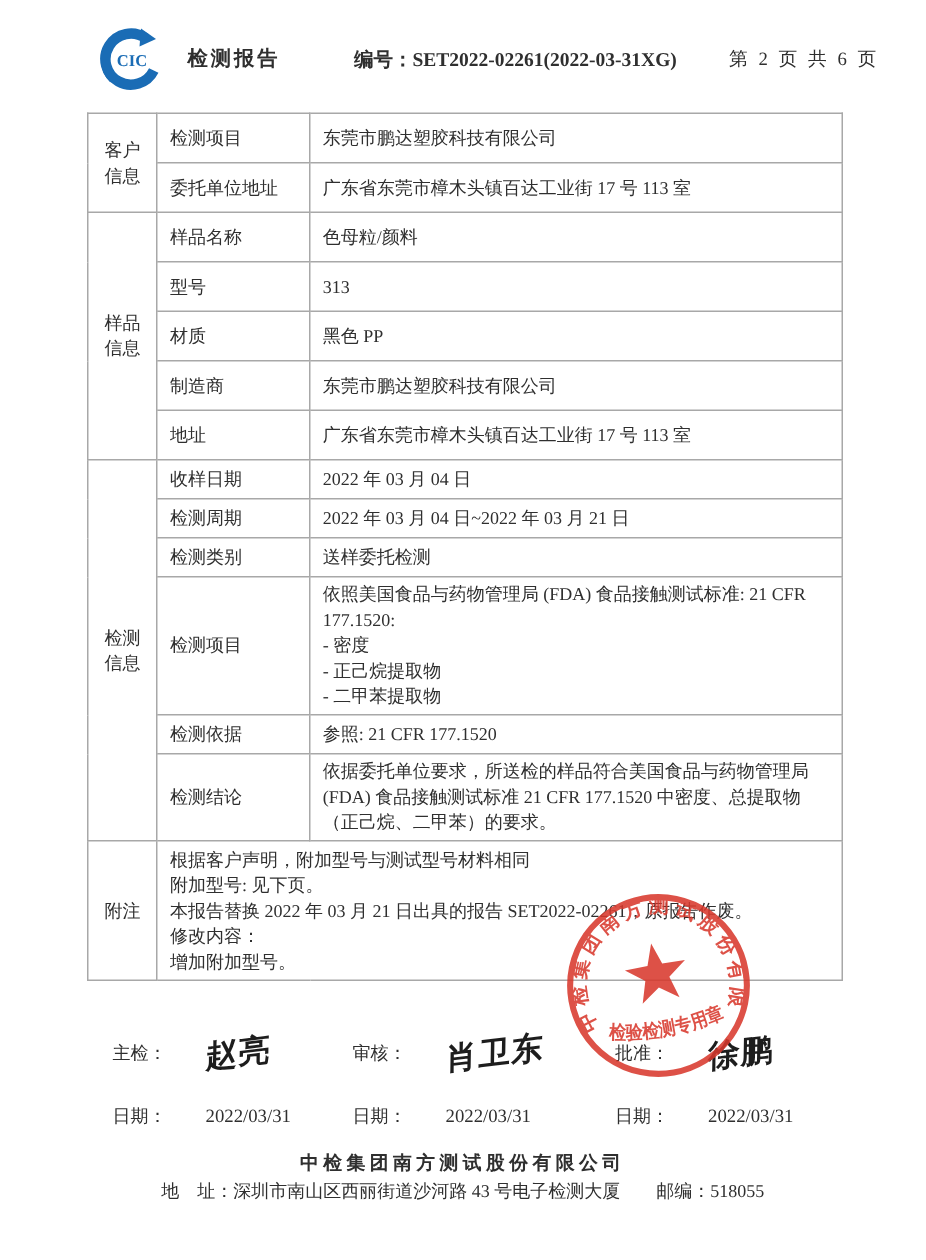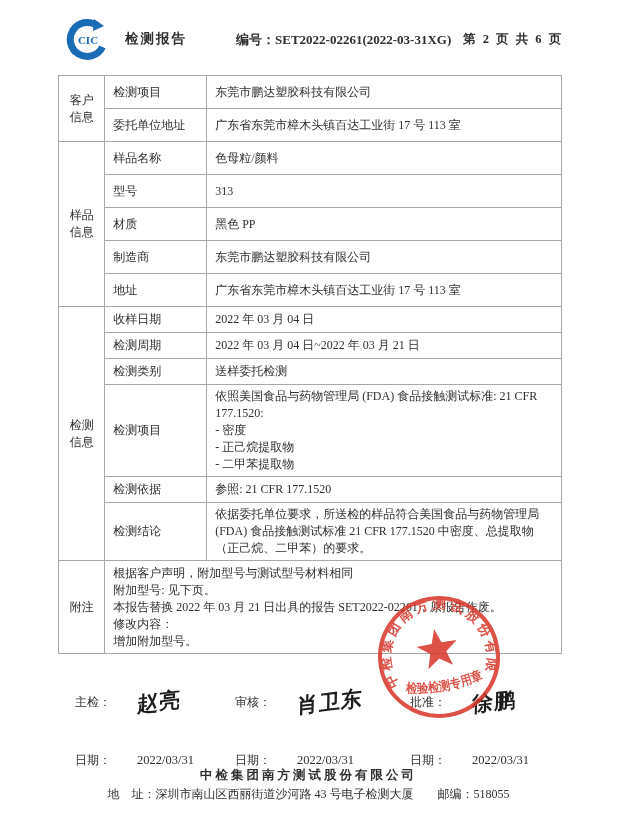--- a/index.html
+++ b/index.html
@@ -10,21 +10,21 @@
     font-family:"Liberation Serif","DejaVu Serif",serif;
     color:#2f2f2f;
     overflow:hidden;
     border-radius:30px;
   }
   
   .header{position:absolute;top:16px;left:58px;width:504px;height:48px;}
   .logo{position:absolute;left:8px;top:2px;width:44px;height:44px;}
   .report-title{position:absolute;left:67px;top:14px;font-size:13.5px;font-weight:bold;letter-spacing:2px;}
   .report-number{position:absolute;left:178px;top:15px;font-size:13px;font-weight:bold;}
-  .page-info{position:absolute;left:405px;top:15px;font-size:12.5px;font-weight:bold;letter-spacing:2px;white-space:nowrap;}
+  .page-info{position:absolute;left:428px;top:15px;font-size:12.5px;font-weight:normal;letter-spacing:2px;white-space:nowrap;}
   
   table.report{
     position:absolute;top:75px;left:58px;
     width:504px;border-collapse:collapse;table-layout:fixed;
   }
   table.report td{
     border:1px solid #a8a8a8;
     font-size:12px;line-height:17px;
     vertical-align:middle;
     padding:3px 8px;
@@ -42,21 +42,21 @@
   .sig-col{display:flex;flex-direction:column;justify-content:center;}
   .sig-col.c1{width:160px;}
   .sig-col.c2{width:175px;}
   .sig-col.c3{width:169px;}
   .sig-line{display:flex;align-items:center;height:38px;padding-left:17px;font-size:12px;}
   .sig-name{
     font-size:21px;font-weight:bold;color:#1d1d1d;
     transform:rotate(-7deg) skewX(-8deg);
     margin-left:26px;letter-spacing:1px;white-space:nowrap;
   }
-  .date-line{display:flex;align-items:center;height:26px;margin-top:26px;padding-left:17px;font-size:12px;}
+  .date-line{display:flex;align-items:center;height:26px;margin-top:10px;padding-left:17px;font-size:12px;}
   .date-value{margin-left:26px;font-size:12.5px;}
   
   .stamp{position:absolute;left:374px;top:592px;width:130px;height:130px;opacity:.87;pointer-events:none;}
   
   .footer{position:absolute;top:766px;left:0;width:617px;text-align:center;}
   .footer-company{font-size:12.5px;font-weight:bold;letter-spacing:3px;line-height:19px;}
   .footer-line{font-size:12px;line-height:19px;}
   .footer-link{color:#2424cc;text-decoration:underline;}
 </style>
 </head>

